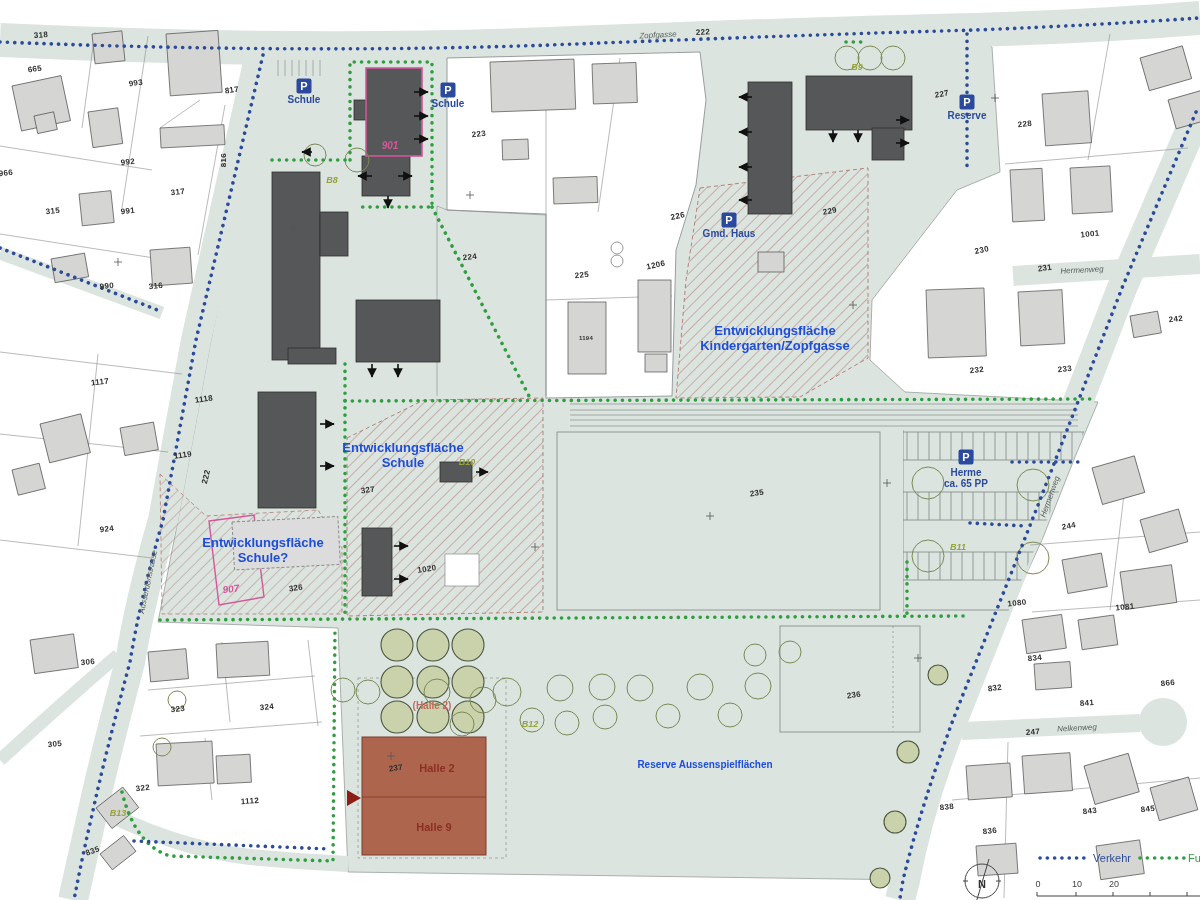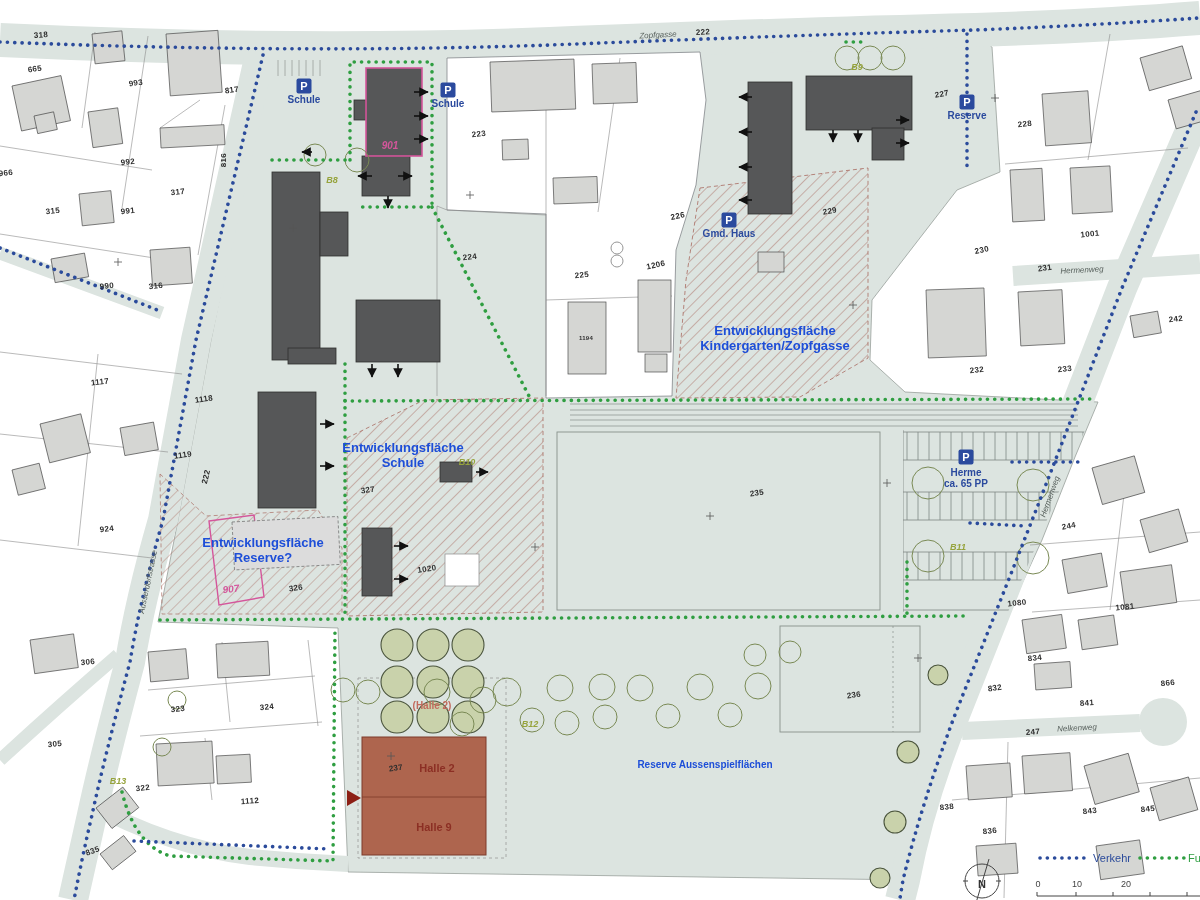--- a/index.html
+++ b/index.html
@@ -383,50 +383,50 @@
       <div class="lbl street" style="left: 658px; top: 36px; transform: translate(-50%, -50%) rotate(-3deg);">Zopfgasse</div>
       <div class="lbl street" style="left: 1082px; top: 271px; transform: translate(-50%, -50%) rotate(-3deg);">Hermenweg</div>
       <div class="lbl street" style="left: 1051px; top: 497px; transform: translate(-50%, -50%) rotate(-70deg);">Hermenweg</div>
       <div class="lbl street" style="left: 1077px; top: 729px; transform: translate(-50%, -50%) rotate(-3deg);">Nelkenweg</div>
       <div class="lbl street" style="left: 149px; top: 582px; transform: translate(-50%, -50%) rotate(-78deg);">Ausserdorfstrasse</div>
       <div class="lbl blabel" style="left: 332px; top: 156px; transform: translate(-50%, -50%);">B8</div>
       <div class="lbl blabel" style="left: 857px; top: 43px; transform: translate(-50%, -50%);">B9</div>
       <div class="lbl blabel" style="left: 467px; top: 438px; transform: translate(-50%, -50%);">B10</div>
       <div class="lbl blabel" style="left: 958px; top: 523px; transform: translate(-50%, -50%);">B11</div>
       <div class="lbl blabel" style="left: 530px; top: 700px; transform: translate(-50%, -50%);">B12</div>
-      <div class="lbl blabel" style="left: 118px; top: 757px; transform: translate(-50%, -50%);">B13</div>
+      <div class="lbl blabel" style="left: 118px; top: 789px; transform: translate(-50%, -50%);">B13</div>
       <div class="lbl zone" style="left: 775px; top: 339px; transform: translate(-50%, -50%); font-size: 13px;">
         <div>Entwicklungsfläche</div>
         <div>Kindergarten/Zopfgasse</div>
       </div>
       <div class="lbl zone" style="left: 403px; top: 456px; transform: translate(-50%, -50%); font-size: 13px;">
         <div>Entwicklungsfläche</div>
         <div>Schule</div>
       </div>
       <div class="lbl zone" style="left: 263px; top: 551px; transform: translate(-50%, -50%); font-size: 13px;">
         <div>Entwicklungsfläche</div>
-        <div>Reserve?</div>
+        <div>Schule?</div>
       </div>
       <div class="lbl zone" style="left: 705px; top: 765px; transform: translate(-50%, -50%); font-size: 10px;">
         <div>Reserve Aussenspielflächen</div>
       </div>
       <div class="lbl zone" style="left: 437px; top: 768px; transform: translate(-50%, -50%); font-size: 11px; color: rgb(140, 47, 36); text-align: right;">
         <div>Halle 2</div>
       </div>
       <div class="lbl zone" style="left: 434px; top: 827px; transform: translate(-50%, -50%); font-size: 11px; color: rgb(140, 47, 36);">
         <div>Halle 9</div>
       </div>
       <div class="lbl zone" style="left: 432px; top: 706px; transform: translate(-50%, -50%); font-size: 10px; color: rgb(194, 107, 94);">
         <div>(Halle 2)</div>
       </div>
       <div class="lbl pink" style="left: 390px; top: 146px; transform: translate(-50%, -50%);">901</div>
       <div class="lbl pink" style="left: 231px; top: 589px; transform: translate(-50%, -50%) rotate(-6deg);">907</div>
       <div class="lbl scaletick" style="left: 1038px; top: 884px; transform: translate(-50%, -50%);">0</div>
       <div class="lbl scaletick" style="left: 1077px; top: 884px; transform: translate(-50%, -50%);">10</div>
-      <div class="lbl scaletick" style="left: 1114px; top: 884px; transform: translate(-50%, -50%); margin-left: 12px;">20</div>
+      <div class="lbl scaletick" style="left: 1114px; top: 884px; transform: translate(-50%, -50%);">20</div>
       <div class="lbl picon" style="left: 304px; top: 86px; transform: translate(-50%, -50%);">P</div>
       <div class="lbl plabel" style="left: 304px; top: 100px; transform: translate(-50%, -50%);">
         <div>Schule</div>
       </div>
       <div class="lbl picon" style="left: 448px; top: 90px; transform: translate(-50%, -50%);">P</div>
       <div class="lbl plabel" style="left: 448px; top: 104px; transform: translate(-50%, -50%);">
         <div>Schule</div>
       </div>
       <div class="lbl picon" style="left: 967px; top: 102px; transform: translate(-50%, -50%);">P</div>
       <div class="lbl plabel" style="left: 967px; top: 116px; transform: translate(-50%, -50%);">

